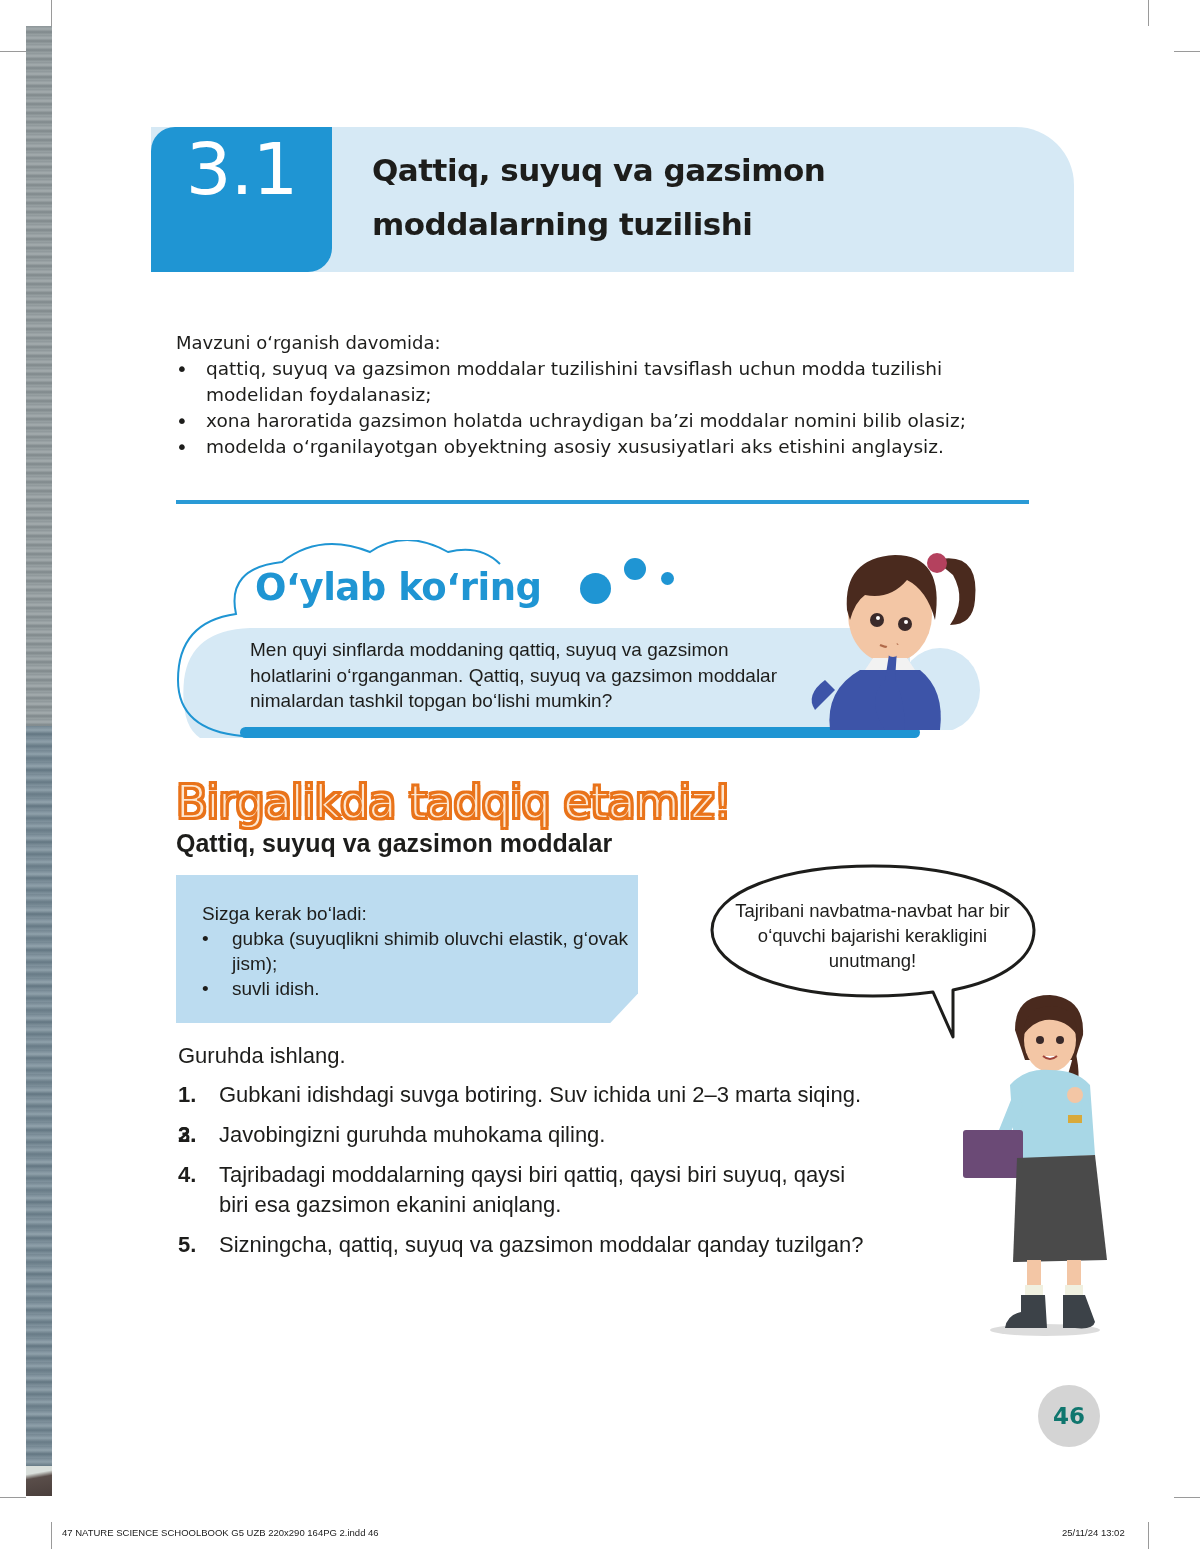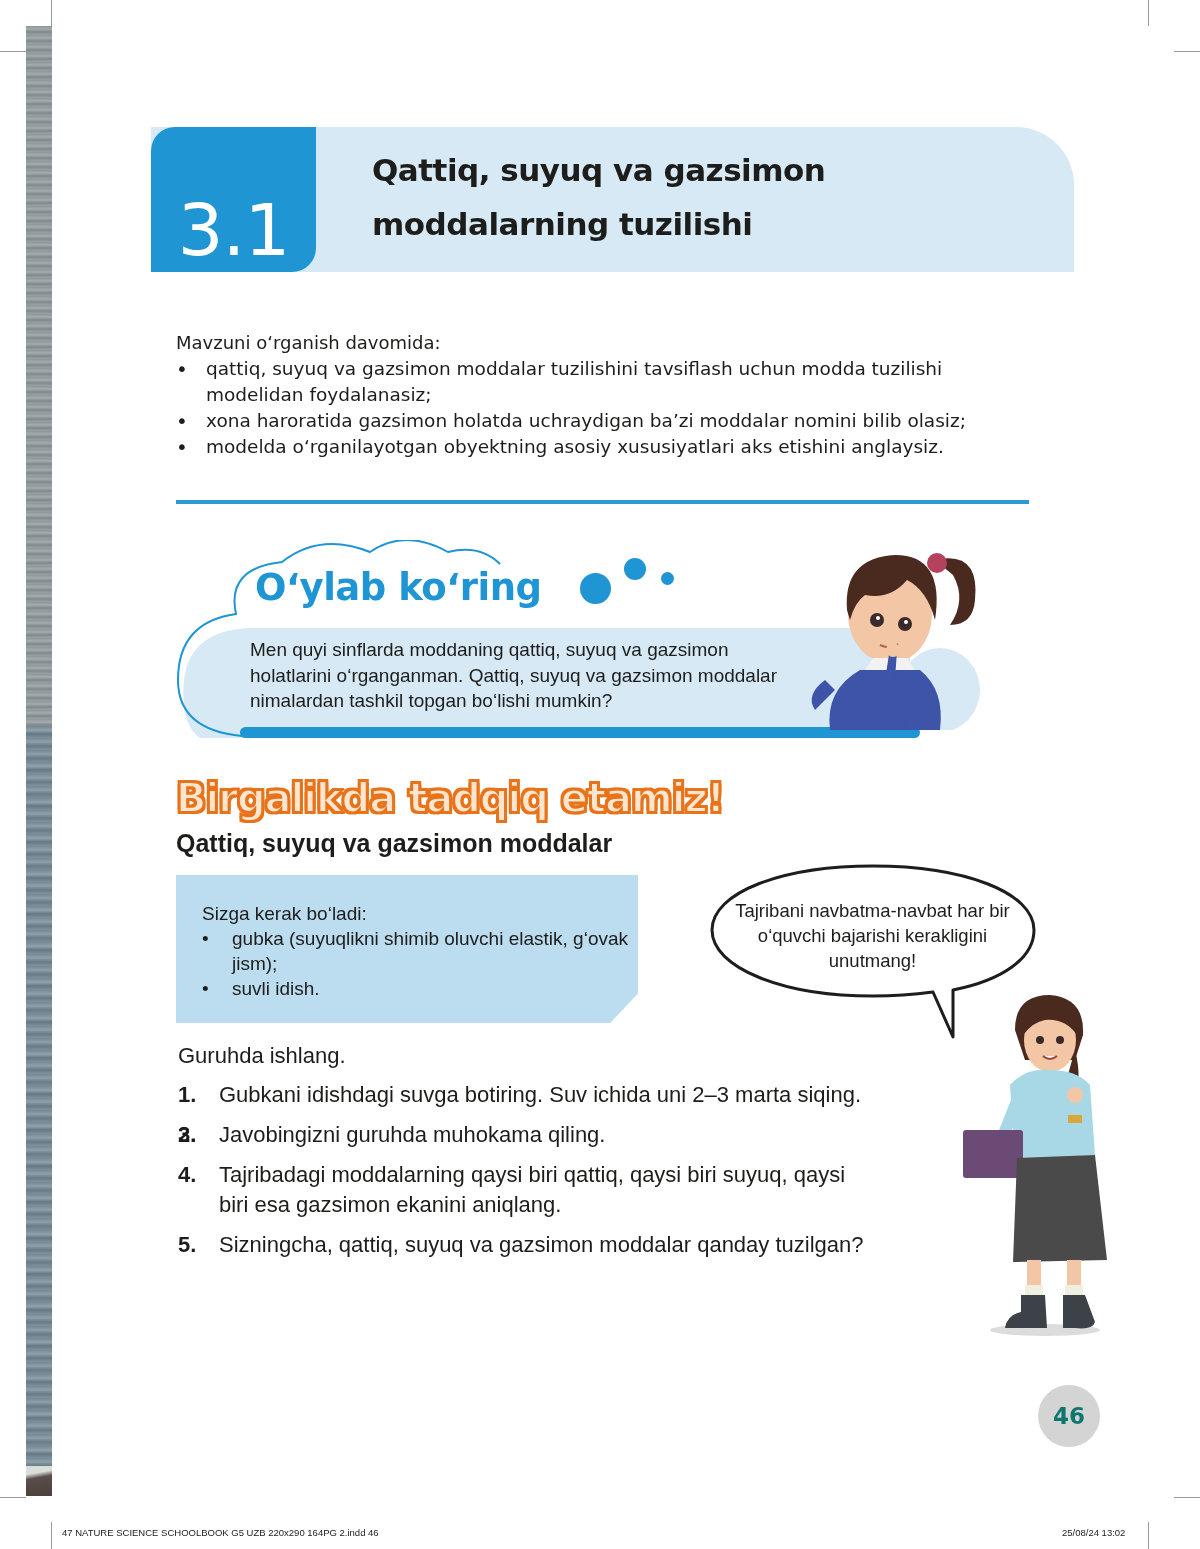--- a/index.html
+++ b/index.html
@@ -21,23 +21,23 @@
       background: linear-gradient(170deg, #d9dfdb 0 25%, #5a4e4a 40%, #4a3f3c 100%);
     }
     .crop { position: absolute; background: #9a9a9a; }
 
     
     .title-banner {
       position: absolute; left: 151px; top: 127px; width: 923px; height: 145px;
       background: #d6e9f5; border-top-right-radius: 58px;
     }
     .title-number-box {
-      position: absolute; left: 151px; top: 127px; width: 165px; height: 145px;
+      position: absolute; left: 151px; top: 127px; width: 181px; height: 145px;
       background: #1f95d3; border-top-left-radius: 24px; border-bottom-right-radius: 24px;
-      display: flex; align-items: flex-end; justify-content: center;
+      display: flex; align-items: flex-start; justify-content: center;
     }
     .title-number {
       color: #fff; font-family: "DejaVu Sans", sans-serif; font-size: 72px; font-weight: normal;
       letter-spacing: -1px;
     }
     .title-text {
       position: absolute; left: 372px; top: 143px; width: 690px;
       font-family: "DejaVu Sans", sans-serif; font-weight: bold; font-size: 31px; line-height: 54px;
       color: #1d1d1b; letter-spacing: -0.5px;
     }
@@ -62,22 +62,22 @@
       position: absolute; left: 250px; top: 637px; width: 540px; font-size: 18px; line-height: 25.5px; color: #1d1d1b;
       font-family: "Liberation Sans", sans-serif; font-size: 19px;
     }
     .think-bar { position: absolute; left: 240px; top: 727px; width: 680px; height: 11px; background: #1f95d3; border-radius: 6px; }
 
     
     .girl1 { position: absolute; left: 795px; top: 530px; }
 
     
     .explore-title {
-      position: absolute; left: 176px; top: 775px; font-family: "DejaVu Sans", sans-serif; font-weight: bold;
-      font-size: 40px; color: #f08a2c; letter-spacing: -1px;
+      position: absolute; left: 176px; top: 775px; font-family: "DejaVu Sans", sans-serif; font-weight: normal;
+      font-size: 46px; color: #f08a2c; letter-spacing: -1px;
       -webkit-text-stroke: 2px #e9731a;
       text-shadow: 0 0 0 #e9731a, 2px 2px 0 #e9731a, -2px -2px 0 #e9731a, 2px -2px 0 #e9731a, -2px 2px 0 #e9731a;
     }
     .explore-title span.inner { color: #fde6cf; }
     .explore-sub {
       position: absolute; left: 176px; top: 829px; font-weight: bold; font-size: 24px; color: #1d1d1b;
       font-family: "Liberation Sans", sans-serif; font-size: 25px;
     }
 
     
@@ -237,13 +237,13 @@
   <rect x="70" y="295" width="18" height="12" fill="#f0f0e0"></rect>
   <rect x="110" y="295" width="18" height="12" fill="#f0f0e0"></rect>
 
   <path d="M66 305 L90 305 L92 338 L50 338 Q52 325 66 322 Z" fill="#3c4248"></path>
   <path d="M108 305 L130 305 L140 332 Q138 340 120 338 L108 338 Z" fill="#3c4248"></path>
 </svg>
 
 <div class="page-num">46</div>
 
 <div class="slug" style="left:62px;">47 NATURE SCIENCE SCHOOLBOOK G5 UZB 220x290 164PG 2.indd   46</div>
-<div class="slug" style="left:1062px;">25/08/24   13:02</div>
+<div class="slug" style="left:1062px;">25/11/24   13:02</div>
 
 </body></html>

